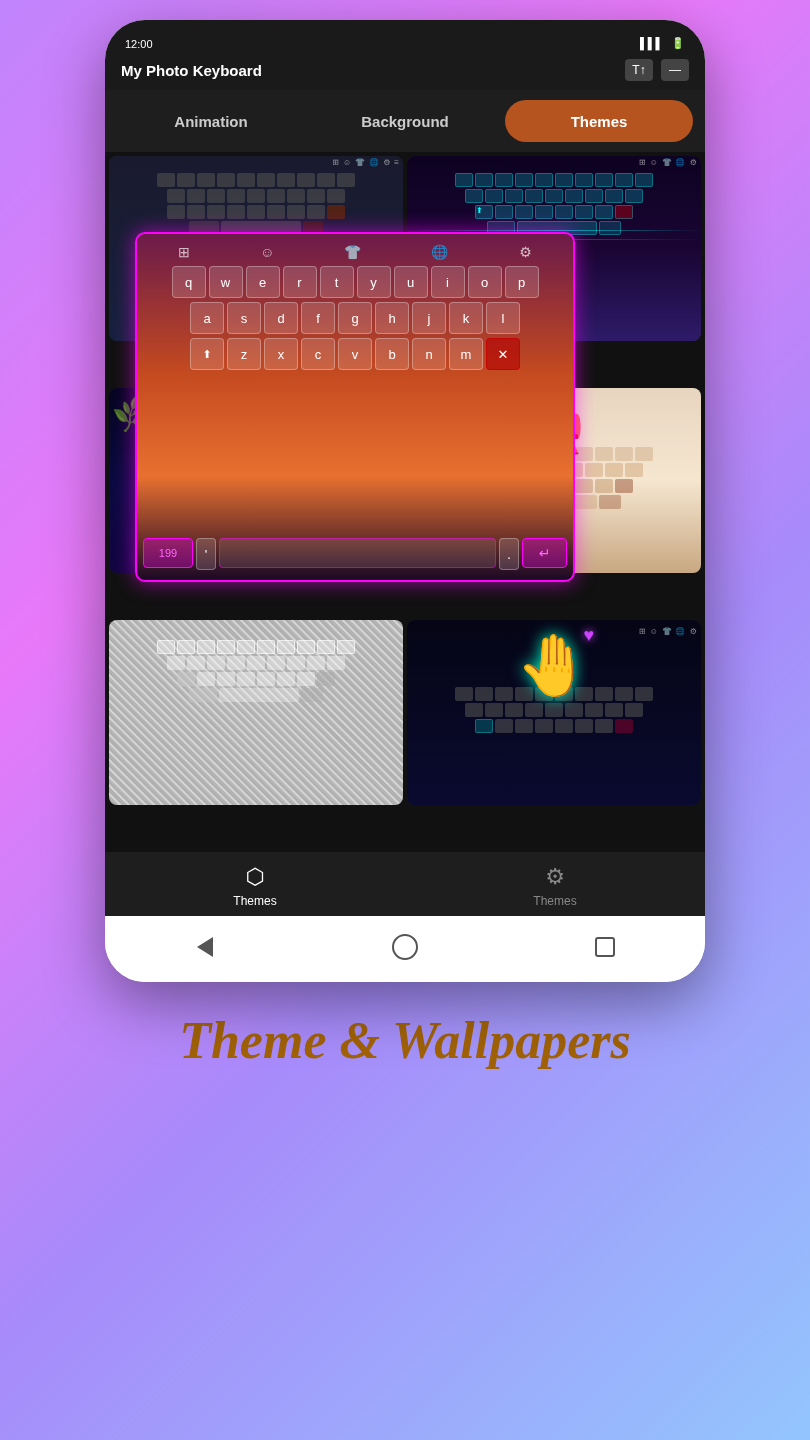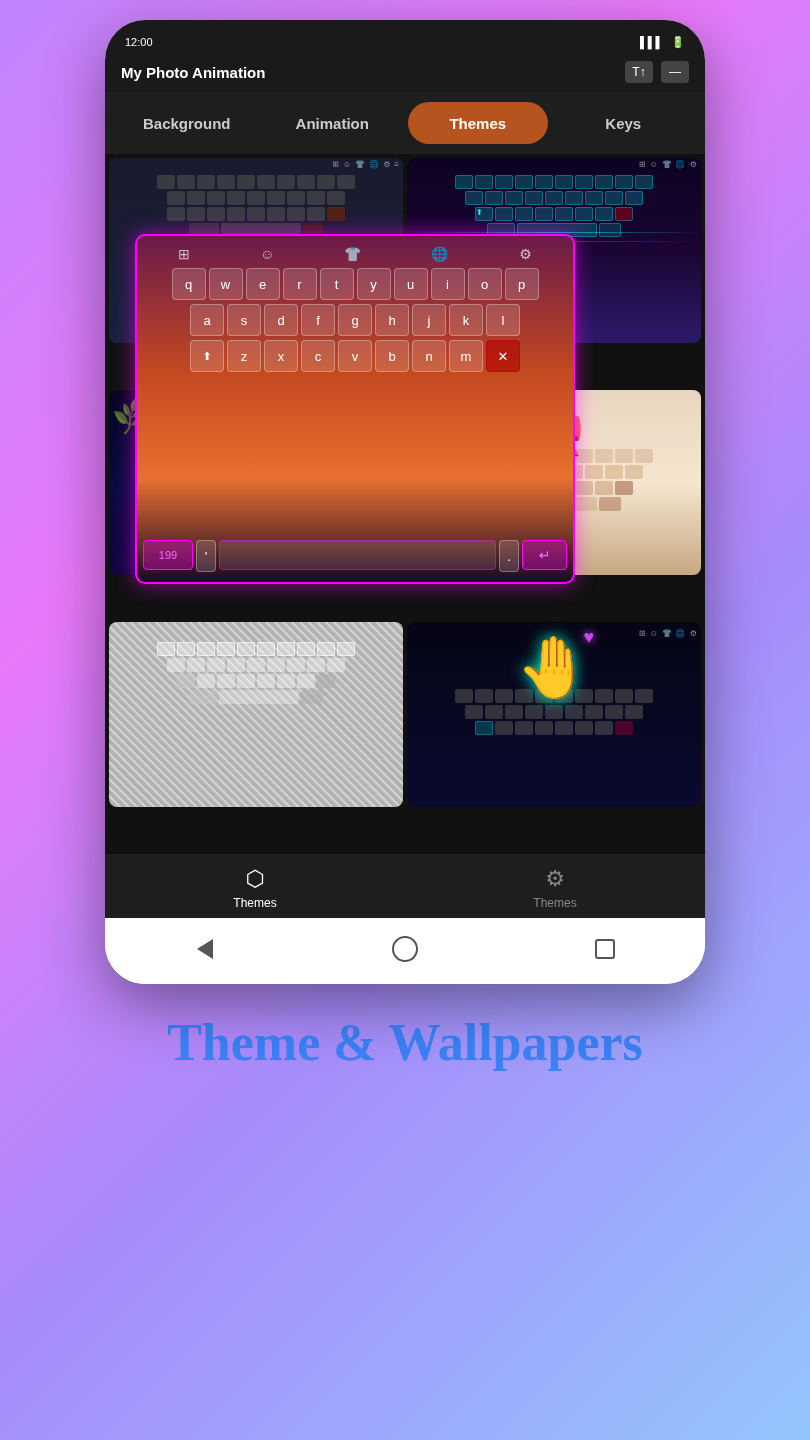--- a/index.html
+++ b/index.html
@@ -23,23 +23,23 @@
       border-radius: 40px;
       box-shadow: 0 20px 60px rgba(0,0,0,0.4);
       overflow: hidden;
       position: relative;
     }
 
     .phone-status-bar {
       background: #1a1a1a;
       height: 30px;
       display: flex;
-      align-items: flex-start;
+      align-items: flex-end;
       justify-content: space-between;
-      padding: 16px 20px;
+      padding: 0 20px;
     }
 
     .phone-title-bar {
       background: #1a1a1a;
       height: 40px;
       display: flex;
       align-items: center;
       justify-content: space-between;
       padding: 0 16px;
     }
@@ -407,23 +407,24 @@
     
     .headline-section {
       width: 100%;
       text-align: center;
       padding: 30px 40px 20px;
     }
 
     .headline-text {
       font-size: 52px;
       font-weight: 900;
-      color: #3b82f6;
+      color: #a16207;
       font-family: Georgia, serif;
       line-height: 1.1;
+      font-style: italic;
     }
 
     
     .silver-bg {
       background: repeating-linear-gradient(
         45deg,
         #aaa 0px, #ddd 2px, #aaa 4px, #bbb 6px
       );
     }
   </style>
@@ -434,32 +435,31 @@
 
   <div class="phone-status-bar">
     <span style="color:#fff;font-size:11px">12:00</span>
     <div class="title-icons">
       <span style="color:#fff;font-size:11px">▌▌▌</span>
       <span style="color:#fff;font-size:11px">🔋</span>
     </div>
   </div>
 
   <div class="phone-title-bar">
-    <span class="phone-title-text">My Photo Animation</span>
+    <span class="phone-title-text">My Photo Keyboard</span>
     <div class="title-icons">
       <button class="title-icon-btn">T↑</button>
       <button class="title-icon-btn">—</button>
     </div>
   </div>
 
   <div class="tab-bar">
+    <button class="tab-btn">Animation</button>
     <button class="tab-btn">Background</button>
-    <button class="tab-btn">Animation</button>
     <button class="tab-btn active">Themes</button>
-    <button class="tab-btn">Keys</button>
   </div>
 
   <div class="keyboard-grid">
 
     <div class="kb-card">
       <div class="kb-card-bg theme-dark">
         <div class="mini-icons-row">
           <span>⊞</span>
           <span>☺</span>
           <span>👕</span>

